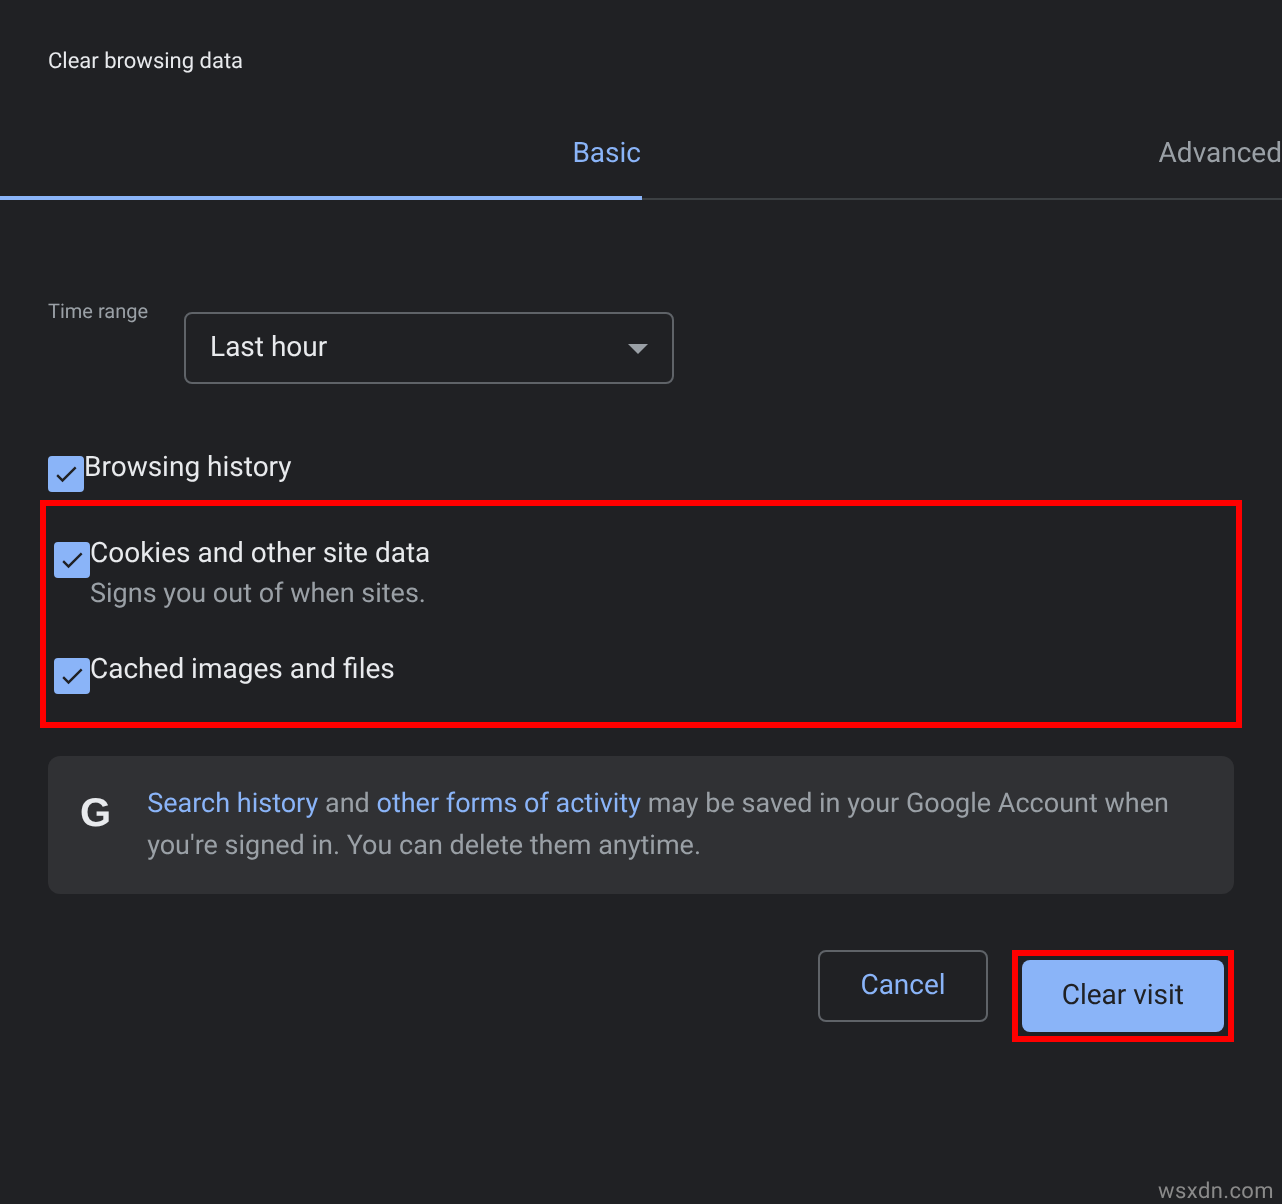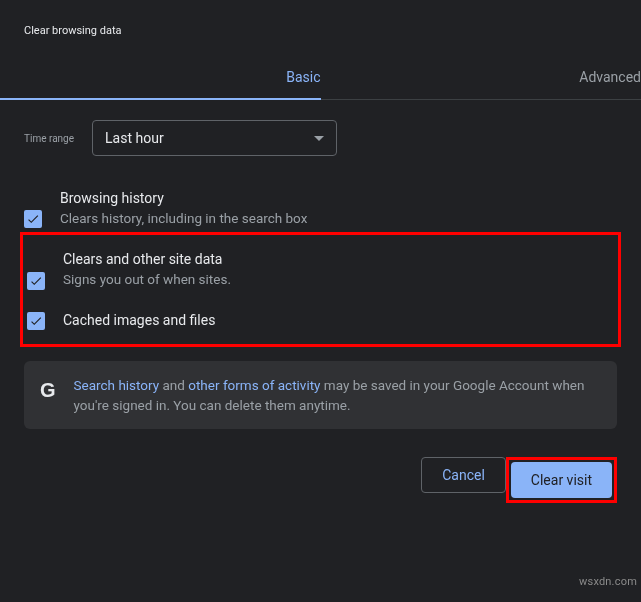--- a/index.html
+++ b/index.html
@@ -60,36 +60,36 @@
     display: flex;
     align-items: center;
     justify-content: space-between;
     border: 1px solid #5f6368;
     border-radius: 4px;
     min-width: 245px;
     height: 36px;
     padding: 0 12px;
     color: #e8eaed;
     cursor: pointer;
+    margin-top: 36px;
   }
   .select .caret {
     width: 0; height: 0;
     border-left: 5px solid transparent;
     border-right: 5px solid transparent;
     border-top: 5px solid #9aa0a6;
   }
   .options {
     display: flex;
     flex-direction: column;
     gap: 0;
   }
   .option {
     display: flex;
-    align-items: flex-end;
-    gap: 18px;
+    align-items: flex-start;
     padding: 10px 0;
   }
   .highlight-group {
     border: 3px solid #ff0000;
     padding: 6px 4px 4px 4px;
     margin: -6px -4px -4px -4px;
   }
   .checkbox {
     width: 18px;
     height: 18px;
@@ -136,20 +136,21 @@
     font-size: 13.5px;
     line-height: 1.5;
   }
   .info-text .link {
     color: #8ab4f8;
     cursor: pointer;
   }
   .actions {
     display: flex;
     justify-content: flex-end;
+    gap: 12px;
     margin-top: 28px;
   }
   .btn {
     height: 36px;
     padding: 0 20px;
     border-radius: 4px;
     font-size: 14px;
     display: flex;
     align-items: center;
     cursor: pointer;
@@ -165,21 +166,21 @@
     border: none;
   }
   .btn-primary-wrap {
     border: 3px solid #ff0000;
     padding: 2px;
     border-radius: 0;
   }
   .watermark {
     position: absolute;
     right: 4px;
-    bottom: 14px;
+    bottom: 0;
     color: #8a8a8a;
     font-size: 11px;
     letter-spacing: 0.2px;
   }
 </style>
 </head>
 <body>
 
 <div class="dialog">
   <div class="title">Clear browsing data</div>
@@ -200,33 +201,32 @@
   <div class="options">
 
     <div class="option">
       <div class="checkbox">
         <svg viewBox="0 0 24 24">
             <path fill="#202124" d="M9 16.17l-3.88-3.88L3.7 13.7 9 19l12-12-1.41-1.41z"></path>
           </svg>
       </div>
       <div class="opt-text">
         <div class="opt-title">Browsing history</div>
-        <div class="opt-desc">Clears history, including in the search box</div>
       </div>
     </div>
 
     <div class="highlight-group">
       <div class="option">
         <div class="checkbox">
           <svg viewBox="0 0 24 24">
               <path fill="#202124" d="M9 16.17l-3.88-3.88L3.7 13.7 9 19l12-12-1.41-1.41z"></path>
             </svg>
         </div>
         <div class="opt-text">
-          <div class="opt-title">Clears and other site data</div>
+          <div class="opt-title">Cookies and other site data</div>
           <div class="opt-desc">Signs you out of when sites.</div>
         </div>
       </div>
 
       <div class="option">
         <div class="checkbox">
           <svg viewBox="0 0 24 24">
               <path fill="#202124" d="M9 16.17l-3.88-3.88L3.7 13.7 9 19l12-12-1.41-1.41z"></path>
             </svg>
         </div>

